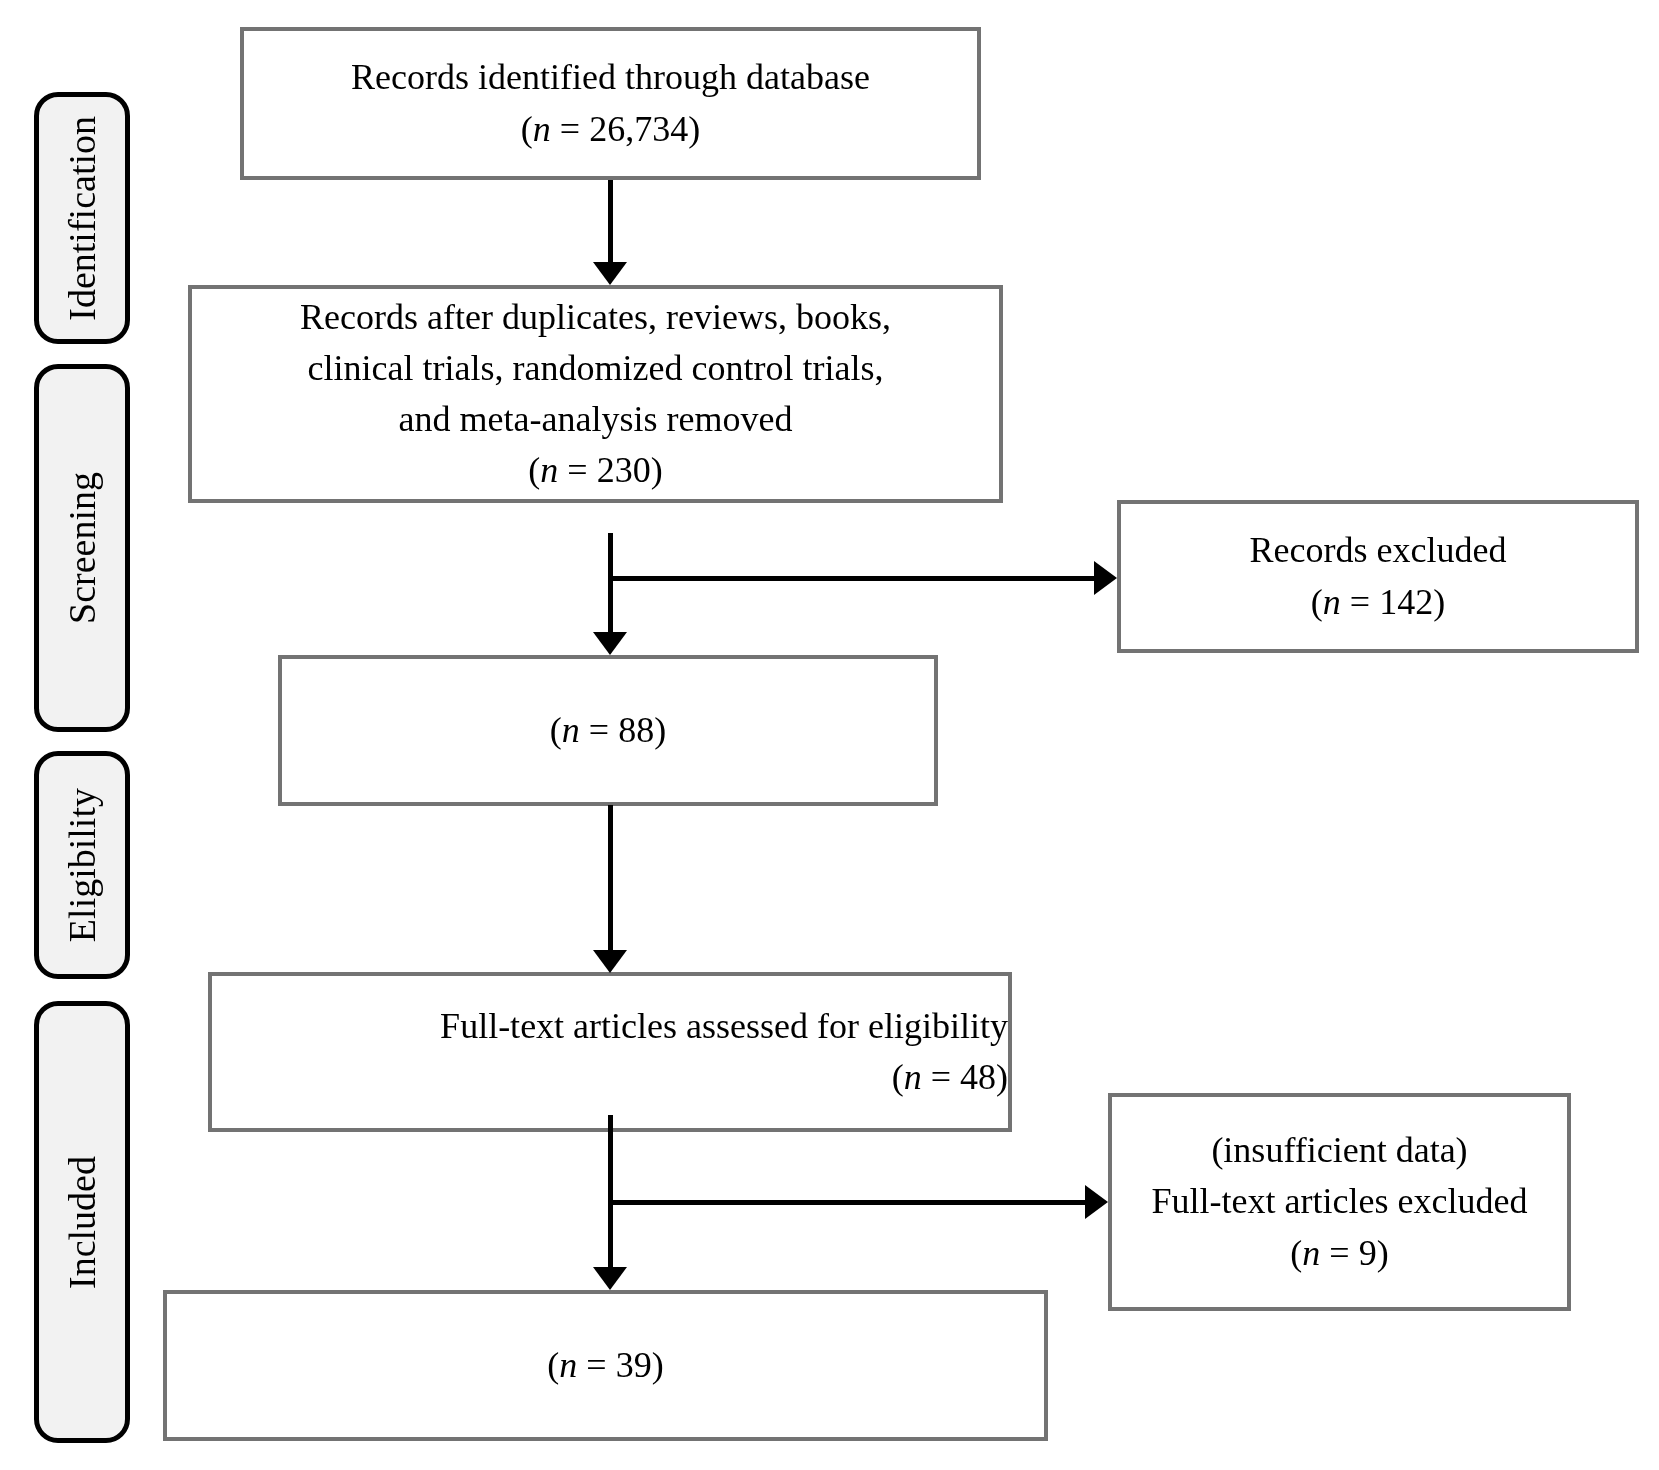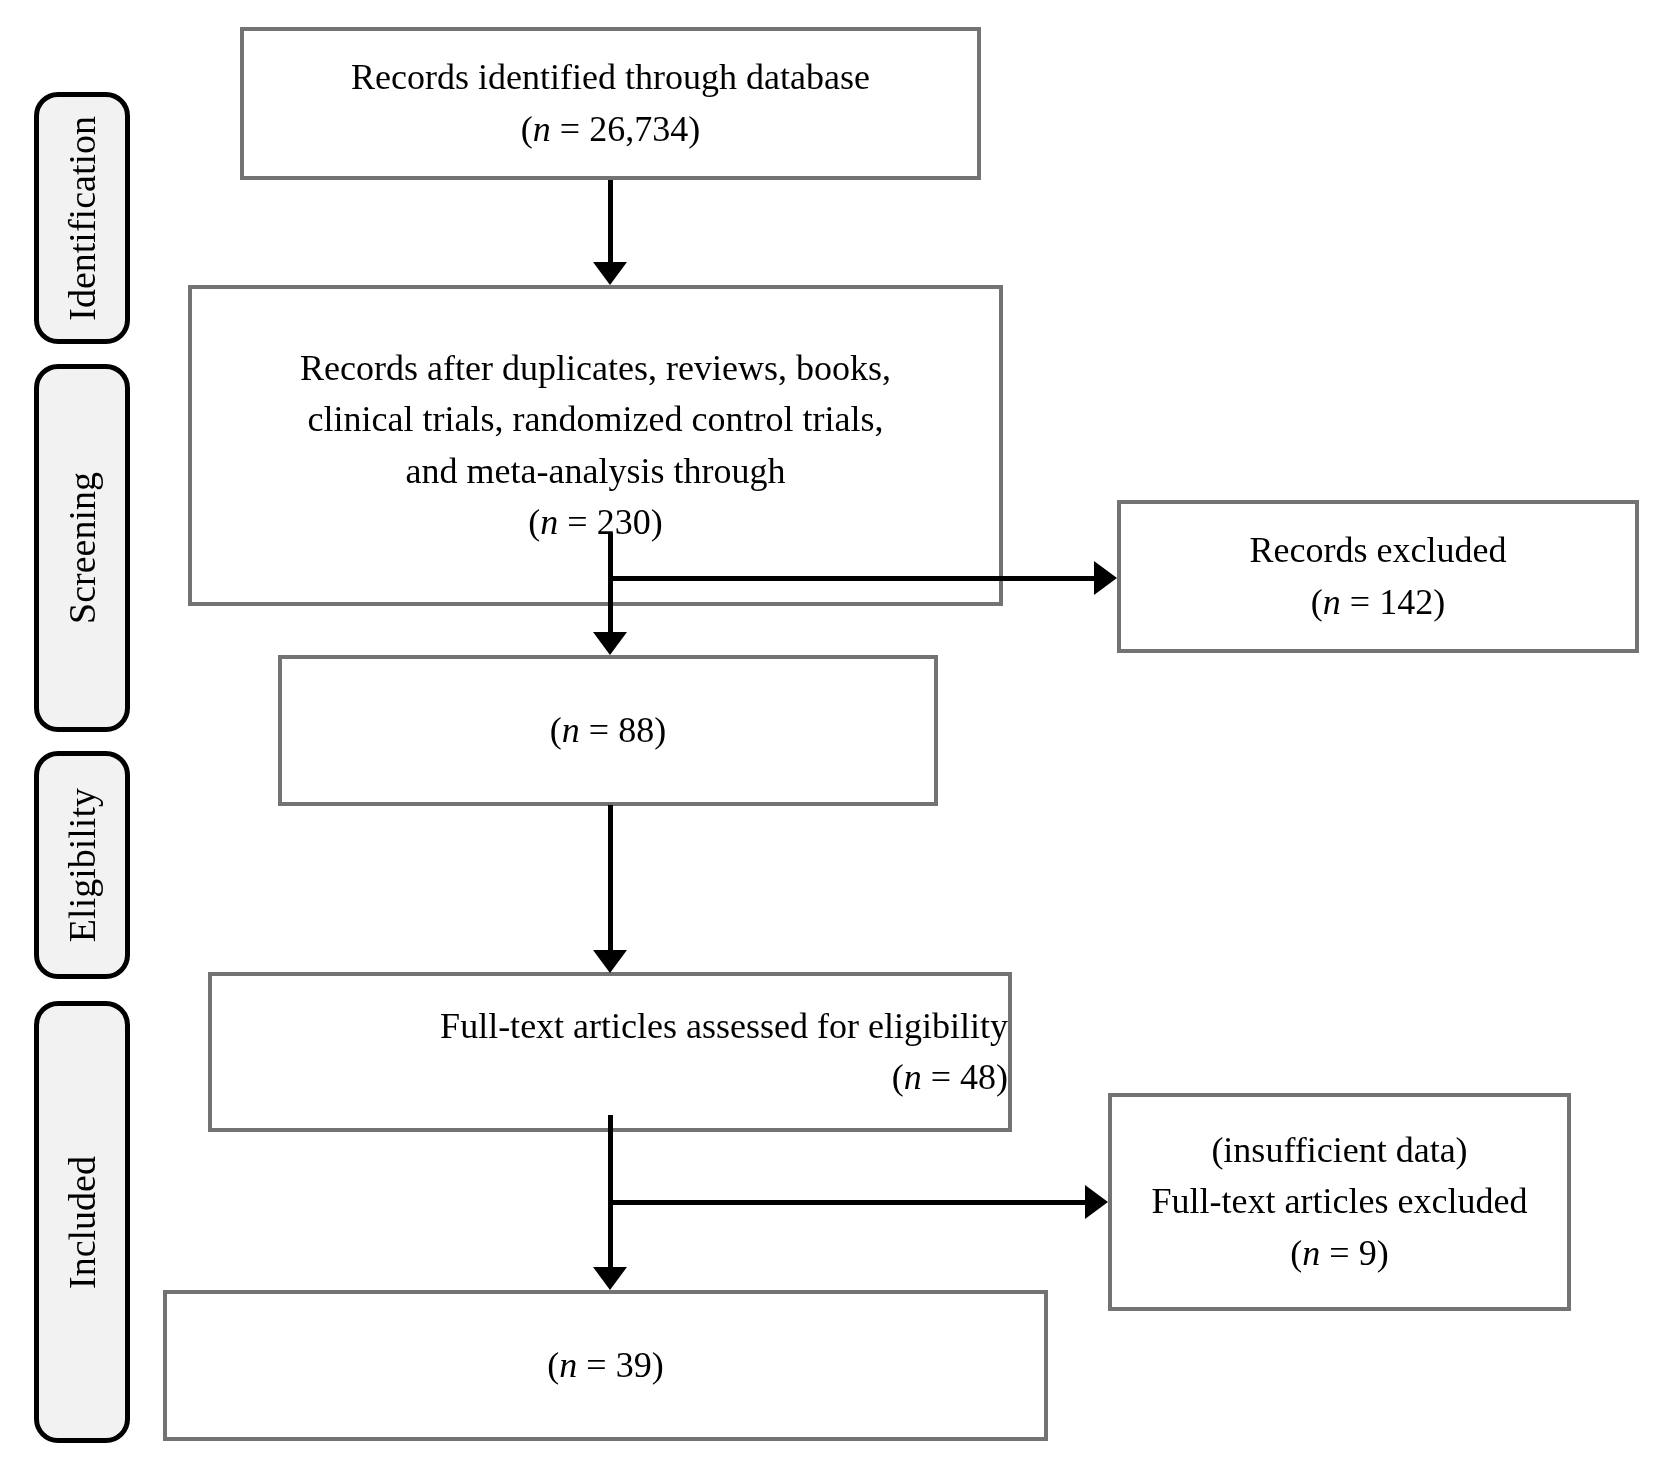--- a/index.html
+++ b/index.html
@@ -47,21 +47,21 @@
     display: flex;
     flex-direction: column;
     justify-content: center;
     align-items: center;
     text-align: center;
     font-size: 36px;
     line-height: 1.42;
   }
   .fbox .line { white-space: nowrap; }
   #box-identified { left: 240px;  top: 27px;   width: 741px; height: 153px; }
-  #box-duplicates { left: 188px;  top: 285px;  width: 815px; height: 321px; text-align: right; }
+  #box-duplicates { left: 188px;  top: 285px;  width: 815px; height: 218px; text-align: right; }
   #box-screened   { left: 278px;  top: 655px;  width: 660px; height: 151px; }
   #box-assessed   { left: 208px;  top: 972px;  width: 804px; height: 160px; align-items: flex-end; }
   #box-included   { left: 163px;  top: 1290px; width: 885px; height: 151px; }
   #box-excluded1  { left: 1117px; top: 500px;  width: 522px; height: 153px; }
   #box-excluded2  { left: 1108px; top: 1093px; width: 463px; height: 218px; }
 
   
   .vseg { position: absolute; left: 608px; width: 5px; background: #000000; }
   #vseg-1 { top: 180px;  height: 84px;  }
   #vseg-2 { top: 533px;  height: 100px; }
@@ -111,21 +111,21 @@
   </div>
 
   <div class="fbox" id="box-identified">
     <div class="line">Records identified through database</div>
     <div class="line">(<i>n</i> = 26,734)</div>
   </div>
 
   <div class="fbox" id="box-duplicates">
     <div class="line">Records after duplicates, reviews, books,</div>
     <div class="line">clinical trials, randomized control trials,</div>
-    <div class="line">and meta-analysis through</div>
+    <div class="line">and meta-analysis removed</div>
     <div class="line">(<i>n</i> = 230)</div>
   </div>
 
   <div class="fbox" id="box-screened">
     <div class="line">(<i>n</i> = 88)</div>
   </div>
 
   <div class="fbox" id="box-assessed">
     <div class="line">Full-text articles assessed for eligibility</div>
     <div class="line">(<i>n</i> = 48)</div>

